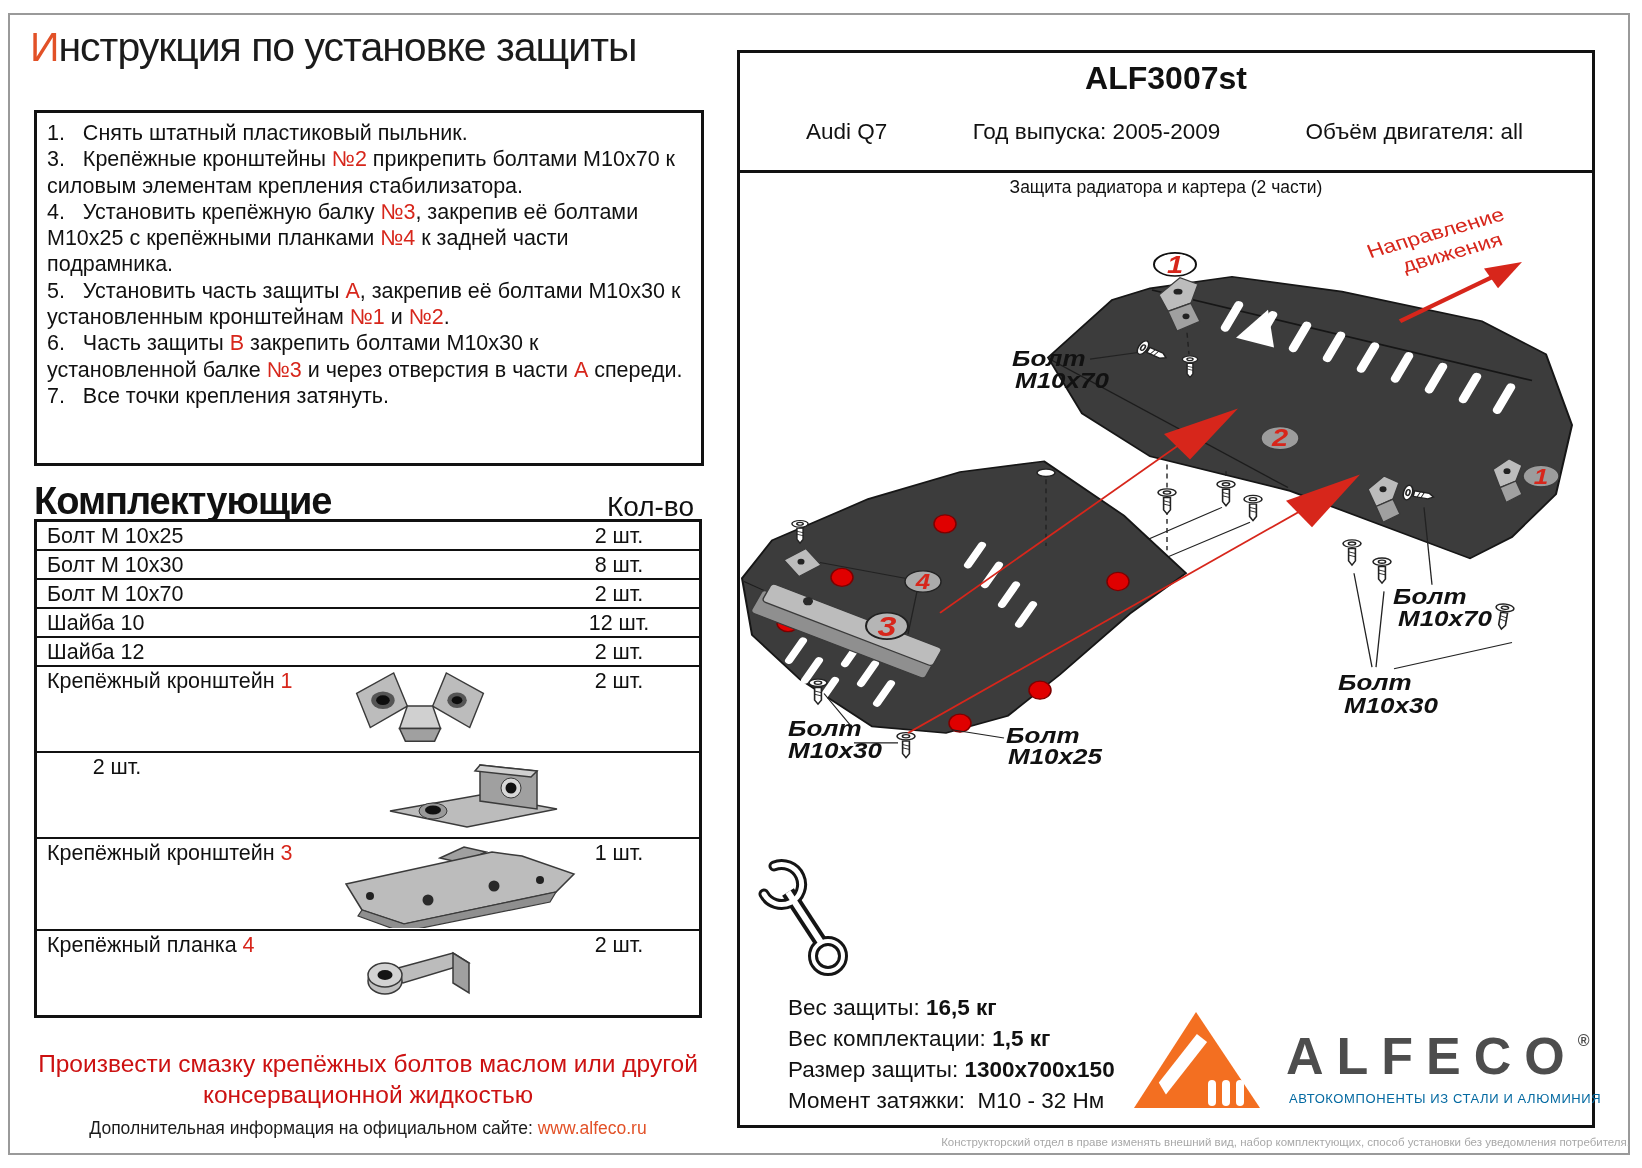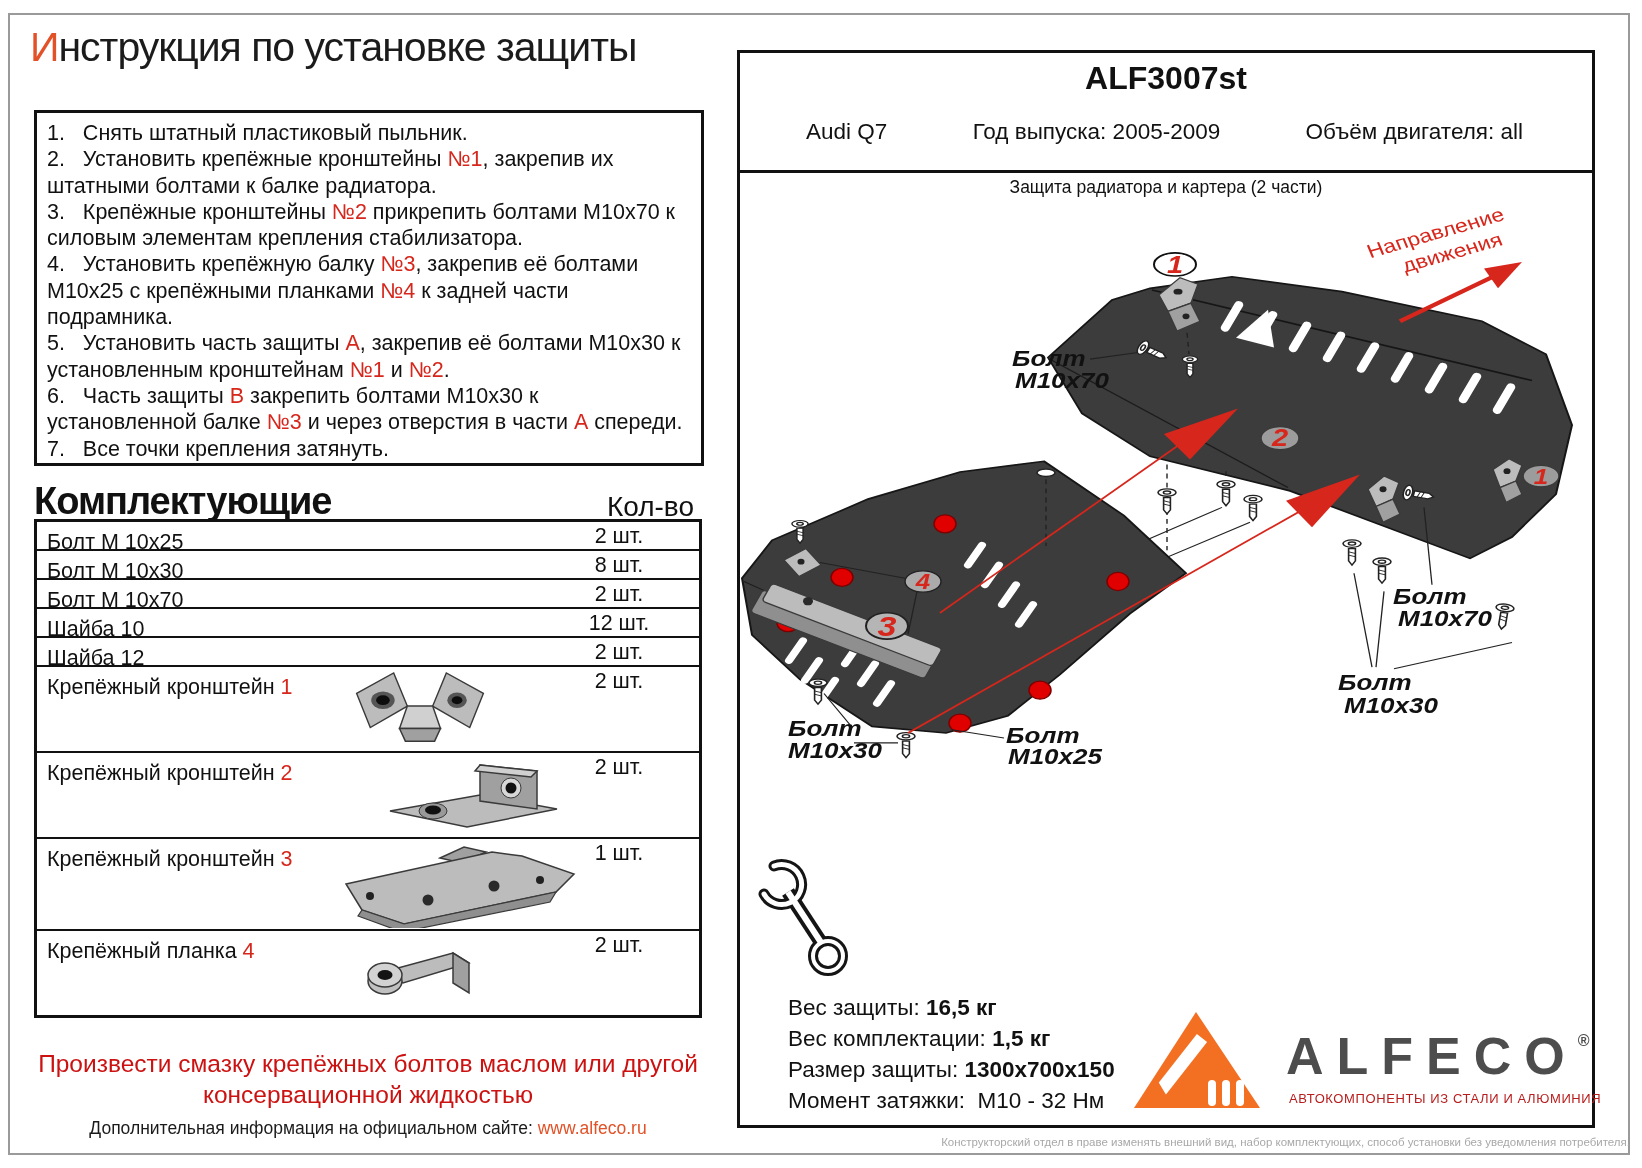--- a/index.html
+++ b/index.html
@@ -13,21 +13,21 @@
   .instr-box{position:absolute;left:34px;top:110px;width:644px;height:336px;border:3px solid #111;padding:7px 10px;font-size:21.5px;line-height:26.3px;}
   .instr-item{margin:0;}
   .comp-head{position:absolute;left:34px;top:480px;width:668px;display:flex;justify-content:space-between;align-items:flex-end;}
   .comp-title{font-size:38px;font-weight:700;letter-spacing:-1px;}
   .comp-qty{font-size:28px;font-weight:400;padding-right:8px;}
   .comp-table{position:absolute;left:34px;top:519px;width:662px;border:3px solid #111;}
   .crow{position:relative;display:flex;border-top:2px solid #111;font-size:21.5px;}
   .crow:first-child{border-top:none;}
   .h-s{height:27px;}
   .h-b1{height:84px;}.h-b2{height:84px;}.h-b3{height:90px;}.h-b4{height:84px;}
-  .cname{flex:1;padding:8px 0 0 10px;white-space:nowrap;}
+  .cname{flex:1;padding:2px 0 0 10px;white-space:nowrap;}
   .cqty{width:160px;text-align:center;padding-top:2px;}
   .part-img{position:absolute;}
   .note{position:absolute;left:30px;top:1048px;width:676px;text-align:center;font-size:24.5px;line-height:31px;color:var(--note-red);}
   .info-line{position:absolute;left:34px;top:1118px;width:668px;text-align:center;font-size:17.5px;color:#1b1b1b;}
   .site{color:var(--link-orange);text-decoration:none;cursor:pointer;margin-top:24px;}
   
   .panel{position:absolute;left:737px;top:50px;width:852px;height:1072px;border:3px solid #111;}
   .panel-model{position:absolute;left:737px;top:60px;width:858px;text-align:center;font-size:32px;font-weight:700;}
   .panel-row{position:absolute;left:737px;top:119px;width:858px;display:flex;justify-content:space-between;font-size:22.5px;}
   .panel-row .car{padding-left:69px;}
@@ -47,33 +47,32 @@
   .dash{stroke:#222;stroke-width:1.4;fill:none;stroke-dasharray:6 5;}
   .rline{stroke:var(--accent);stroke-width:2;fill:none;}
   .rfill{fill:var(--accent);}
   .hole{fill:#222;}
   .gface{fill:var(--part-light);stroke:#3a3a3a;stroke-width:1.5;}
   .gface2{fill:#a0a0a0;stroke:#3a3a3a;stroke-width:1.5;}
   .specs{position:absolute;left:788px;top:992px;font-size:22.5px;line-height:31px;}
   .logo-tris{position:absolute;left:1130px;top:1008px;}
   .brand{position:absolute;left:1286px;top:1026px;font-size:52px;font-weight:700;letter-spacing:13px;color:var(--brand-gray);white-space:nowrap;}
   .brand .reg{font-size:16px;letter-spacing:0;vertical-align:28px;}
-  .tagline{position:absolute;left:1289px;top:1091px;font-size:13px;letter-spacing:0.6px;color:#b91c1c;white-space:nowrap;}
+  .tagline{position:absolute;left:1289px;top:1091px;font-size:13px;letter-spacing:0.6px;color:#0369a1;white-space:nowrap;}
   .disclaimer{position:absolute;left:737px;top:1136px;width:893px;text-align:right;font-size:11.5px;color:#a8a8a8;}
 </style>
 </head>
 <body>
 
 <div class="page-border"></div>
 
 <div class="title"><span class="t-first">И</span><span>нструкция по установке защиты</span></div>
 
 <div class="instr-box" id="instructions">
     <div class="instr-item"><span>1.&nbsp;&nbsp; Снять штатный пластиковый пыльник.</span></div>
-    <div class="instr-item"><span>2.&nbsp;&nbsp; Установить крепёжные кронштейны </span><span class="red">№1</span><span>, закрепив их штатными болтами к балке радиатора.</span></div>
     <div class="instr-item"><span>3.&nbsp;&nbsp; Крепёжные кронштейны </span><span class="red">№2</span><span> прикрепить болтами М10х70 к силовым элементам крепления стабилизатора.</span></div>
     <div class="instr-item"><span>4.&nbsp;&nbsp; Установить крепёжную балку </span><span class="red">№3</span><span>, закрепив её болтами М10х25 с крепёжными планками </span><span class="red">№4</span><span> к задней части подрамника.</span></div>
     <div class="instr-item"><span>5.&nbsp;&nbsp; Установить часть защиты </span><span class="red">А</span><span>, закрепив её болтами М10х30 к установленным кронштейнам </span><span class="red">№1</span><span> и </span><span class="red">№2</span><span>.</span></div>
     <div class="instr-item"><span>6.&nbsp;&nbsp; Часть защиты </span><span class="red">В</span><span> закрепить болтами М10х30 к установленной балке </span><span class="red">№3</span><span> и через отверстия в части </span><span class="red">А</span><span> спереди.</span></div>
     <div class="instr-item"><span>7.&nbsp;&nbsp; Все точки крепления затянуть.</span></div>
   </div>
 
 <div class="comp-head">
   <span class="comp-title">Комплектующие</span>
   <span class="comp-qty">Кол-во</span>
@@ -109,21 +108,20 @@
       <path d="M140,24 L102,3 L88,37 L126,59 Z" class="gface"></path>
       <path d="M62,37 L88,37 L96,60 L54,60 Z" fill="#d0d0d0" stroke="#3a3a3a" stroke-width="1.5"></path>
       <path d="M54,60 L96,60 L90,73 L60,73 Z" class="gface2"></path>
       <ellipse cx="37" cy="31" rx="12" ry="9" fill="#555"></ellipse>
         <ellipse cx="37" cy="31" rx="7" ry="5" fill="#0d0d0d"></ellipse>
       <ellipse cx="113" cy="31" rx="10" ry="8" fill="#555"></ellipse>
         <ellipse cx="113" cy="31" rx="5.5" ry="4" fill="#0d0d0d"></ellipse>
     </svg>
   </div>
   <div class="crow h-b2">
-    <span class="cname"><span>Крепёжный кронштейн </span><span class="red">2</span></span>
     <span class="cqty">2 шт.</span>
     <svg class="part-img" style="left:348px;top:6px;" width="180" height="74" viewBox="0 0 180 74">
       <path d="M5,52 L95,36 L172,50 L82,68 Z" class="gface"></path>
       <path d="M95,6 L152,12 L152,50 L95,42 Z" class="gface2"></path>
       <path d="M95,6 L152,12 L146,18 L90,12 Z" fill="#d0d0d0" stroke="#3a3a3a" stroke-width="1.5"></path>
       <ellipse cx="48" cy="52" rx="14" ry="8" fill="#999" stroke="#3a3a3a"></ellipse>
         <ellipse cx="48" cy="51" rx="8" ry="4.5" fill="#111"></ellipse>
       <circle cx="126" cy="29" r="10" fill="#d8d8d8" stroke="#3a3a3a"></circle>
         <circle cx="126" cy="29" r="5.5" fill="#111"></circle>
     </svg>

